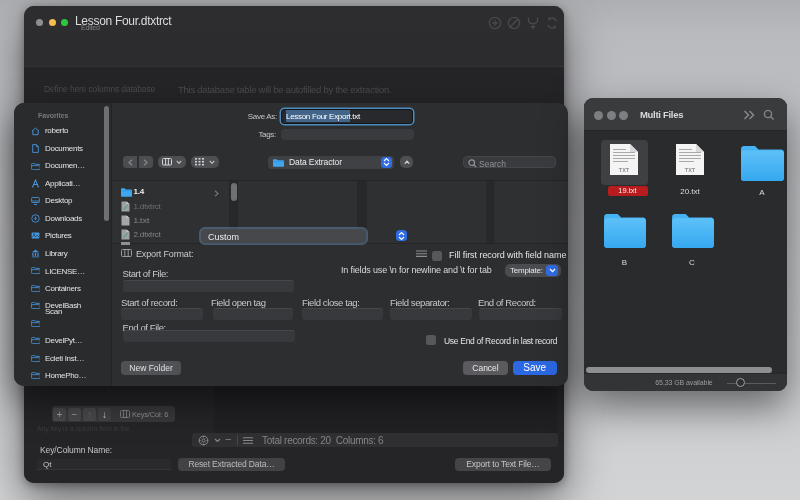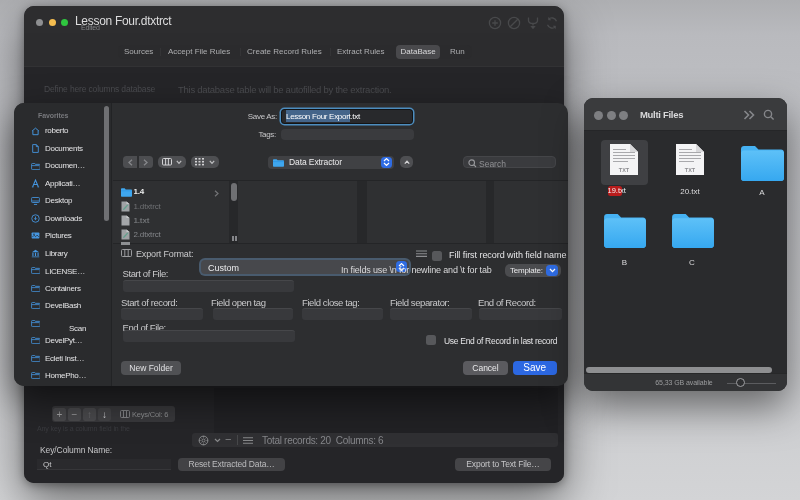--- a/index.html
+++ b/index.html
@@ -85,31 +85,20 @@
         <path d="M7 7.5v2" stroke="#48494b" stroke-width="1.3"></path>
         <path d="M4.3 10h5.4L7 13.2z" fill="#48494b"></path>
       </svg>
     <svg class="toolico" style="left:521px;" width="14" height="14" viewBox="0 0 14 14">
         <path d="M11.5 5.2A5 5 0 0 0 3.2 3.4" fill="none" stroke="#48494b" stroke-width="1.3"></path>
         <path d="M2.5 8.8A5 5 0 0 0 10.8 10.6" fill="none" stroke="#48494b" stroke-width="1.3"></path>
         <path d="M3.4 .8v3.4H6.2z" fill="#48494b"></path>
         <path d="M10.6 13.2V9.8H7.8z" fill="#48494b"></path>
       </svg>
 
-    <div class="tabbar">
-      <div class="tab" style="left:6px;">Sources</div>
-      <div class="tabsep" style="left:42px;"></div>
-      <div class="tab" style="left:50px;">Accept File Rules</div>
-      <div class="tabsep" style="left:122px;"></div>
-      <div class="tab" style="left:129px;">Create Record Rules</div>
-      <div class="tabsep" style="left:212px;"></div>
-      <div class="tab" style="left:219px;">Extract Rules</div>
-      <div class="tabsel">DataBase</div>
-      <div class="tab" style="left:332px;">Run</div>
-    </div>
 
     <div class="inforow2">Define here columns database<span style="position:absolute; left:134px; top:0; font-size:9.5px; letter-spacing:-0.25px; white-space:nowrap;">This database table will be autofilled by the extraction.</span></div>
 
     <div class="abs" style="left:190px; top:382px; width:344px; height:45px; background:#212124;"></div>
     <div class="abs" style="left:28px; top:400px; width:123px; height:16px; background:#39393c; border-radius:3px;">
       <div class="kchip" style="left:1px;">+</div>
       <div class="kchip" style="left:16px;">−</div>
       <div class="kchip" style="left:31px; color:#6f6f72;">↑</div>
       <div class="kchip" style="left:46px; color:#d6d6d8; background:#434346;">↓</div>
       <svg style="position:absolute; left:68px; top:4px;" width="10" height="8" viewBox="0 0 10 8">
@@ -148,21 +137,21 @@
       <div class="sb-item" style="top:40.5px;">Documents</div>
       <div class="sb-item" style="top:58px;">Documen…</div>
       <div class="sb-item" style="top:75.5px;">Applicati…</div>
       <div class="sb-item" style="top:93px;">Desktop</div>
       <div class="sb-item" style="top:110.5px;">Downloads</div>
       <div class="sb-item" style="top:128px;">Pictures</div>
       <div class="sb-item" style="top:145.5px;">Library</div>
       <div class="sb-item" style="top:163.5px;">LICENSE…</div>
       <div class="sb-item" style="top:181px;">Containers</div>
       <div class="sb-item" style="top:198px;">DevelBash</div>
-      <div class="sb-item" style="top:221px;margin-left:24px;">Scan</div>
+      <div class="sb-item" style="top:204px;">Scan</div>
       <div class="sb-item" style="top:233px;">DevelPyt…</div>
       <div class="sb-item" style="top:250.5px;">Ecleti Inst…</div>
       <div class="sb-item" style="top:268px;">HomePho…</div>
       <svg style="position:absolute; left:16px; top:22.5px;" width="11" height="11" viewBox="0 0 11 11">
           <path d="M1.2 5L5.5 1.3 9.8 5M2.2 4.5V9.5H8.8V4.5" fill="none" stroke="#4596e0" stroke-width="1.2"></path>
         </svg>
       <svg style="position:absolute; left:17px; top:40px;" width="9" height="11" viewBox="0 0 9 11">
           <path d="M1 .6h4.5L8 3.1V10.4H1z" fill="none" stroke="#4596e0" stroke-width="1.1"></path>
           <path d="M5.5 .6V3.1H8" fill="none" stroke="#4596e0" stroke-width="1.1"></path>
         </svg>
@@ -327,21 +316,21 @@
         </svg>
       <div class="bitem" style="left:20.5px; top:48.5px; color:#84868a;">2.dtxtrct</div>
       <div style="position:absolute; left:8px; top:61px; width:9px; height:2.5px; background:#8e9093;"></div>
     </div>
 
     <svg style="position:absolute; left:107px; top:146px;" width="11" height="8" viewBox="0 0 11 8">
         <rect x=".5" y=".5" width="10" height="7" rx="1" fill="none" stroke="#9a9b9e" stroke-width="1"></rect>
         <path d="M3.8 .5v7M7.2 .5v7" stroke="#9a9b9e" stroke-width="1"></path>
       </svg>
     <div class="formlbl" style="left:122px; top:146px; font-size:9px; letter-spacing:-0.15px;">Export Format:</div>
-    <div class="fld" style="left:187px; top:157px; width:208px; height:13.5px; background:#47484c; box-shadow:0 0 0 2px rgba(115,160,205,.4);">
+    <div class="fld" style="left:187px; top:126px; width:165px; height:13.5px; background:#47484c; box-shadow:0 0 0 2px rgba(115,160,205,.4);">
       <div style="position:absolute; left:7px; top:2.5px; font-size:9px; color:#ececee;">Custom</div>
       <div class="stepper" style="left:195px; top:1.2px;">
           <svg style="margin:1.5px 0 0 2px;" width="7" height="8" viewBox="0 0 7 8">
             <path d="M1 3L3.5 .6 6 3" fill="none" stroke="#fff" stroke-width="1.2"></path>
             <path d="M1 5l2.5 2.4L6 5" fill="none" stroke="#fff" stroke-width="1.2"></path>
           </svg>
         </div>
     </div>
     <svg style="position:absolute; left:402px; top:147px;" width="11" height="8" viewBox="0 0 11 8">
         <path d="M0 1h11M0 3.7h11M0 6.4h11" stroke="#8c8d90" stroke-width="1.1"></path>
@@ -395,21 +384,21 @@
     <div class="abs" style="left:16.5px; top:41.5px; width:47px; height:45.5px; background:#3f4043; border-radius:4px;"></div>
     <svg class="abs" style="left:25px; top:44.5px;" width="30" height="33" viewBox="0 0 30 33">
       <path d="M1 1h20l8 8v23H1z" fill="#f4f4f5"></path>
         <path d="M21 1l8 8h-8z" fill="#d8d8da"></path>
         <path d="M21 1l8 8" stroke="#c4c4c6" stroke-width=".6" fill="none"></path>
       <g stroke="#a9a9ac" stroke-width="1">
           <path d="M4 6.5h13M4 9.5h22M4 12.5h22M4 15.5h22M4 18.5h15"></path>
         </g>
       <text x="15" y="28.5" font-size="5.5" font-weight="bold" fill="#8e8e91" text-anchor="middle" font-family="Liberation Sans">TXT</text>
     </svg>
-    <div class="abs" style="left:23.5px; top:88px; width:14px; height:10px; background:#b91c1c; border-radius:2.5px; font-size:7.5px; color:#f2f2f4; text-align:center; line-height:10px;">19.txt</div>
+    <div class="abs" style="left:23.5px; top:88px; width:40px; height:10px; background:#b91c1c; border-radius:2.5px; font-size:7.5px; color:#f2f2f4; text-align:center; line-height:10px;">19.txt</div>
     <svg class="abs" style="left:91px; top:44.5px;" width="30" height="33" viewBox="0 0 30 33">
       <path d="M1 1h20l8 8v23H1z" fill="#f4f4f5"></path>
         <path d="M21 1l8 8h-8z" fill="#d8d8da"></path>
         <path d="M21 1l8 8" stroke="#c4c4c6" stroke-width=".6" fill="none"></path>
       <g stroke="#a9a9ac" stroke-width="1">
           <path d="M4 6.5h13M4 9.5h22M4 12.5h22M4 15.5h22M4 18.5h15"></path>
         </g>
       <text x="15" y="28.5" font-size="5.5" font-weight="bold" fill="#8e8e91" text-anchor="middle" font-family="Liberation Sans">TXT</text>
     </svg>
     <div class="icon-label" style="left:91px; top:88.5px; width:30px;">20.txt</div>

